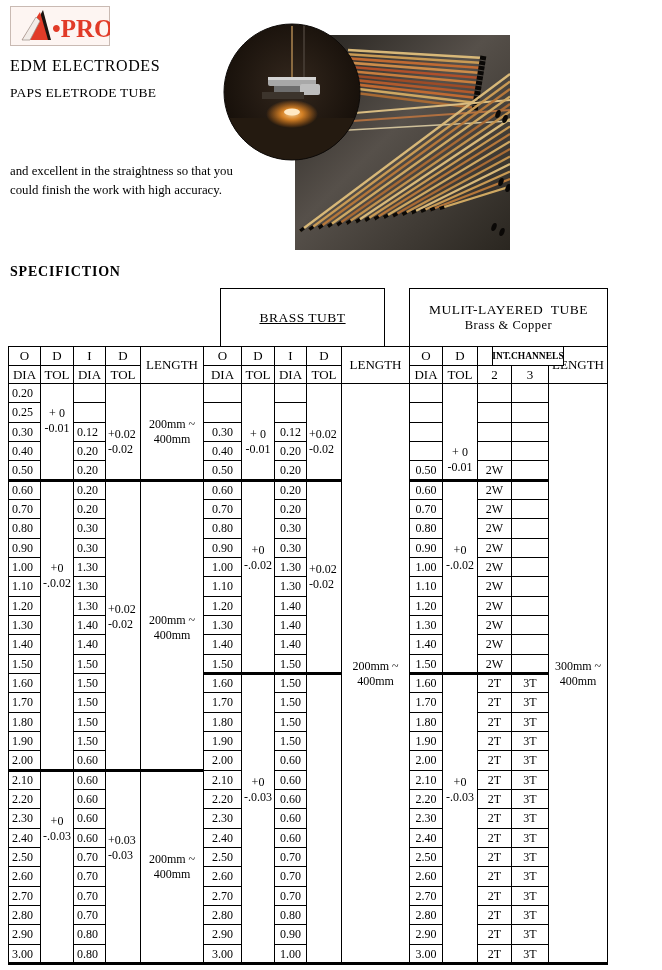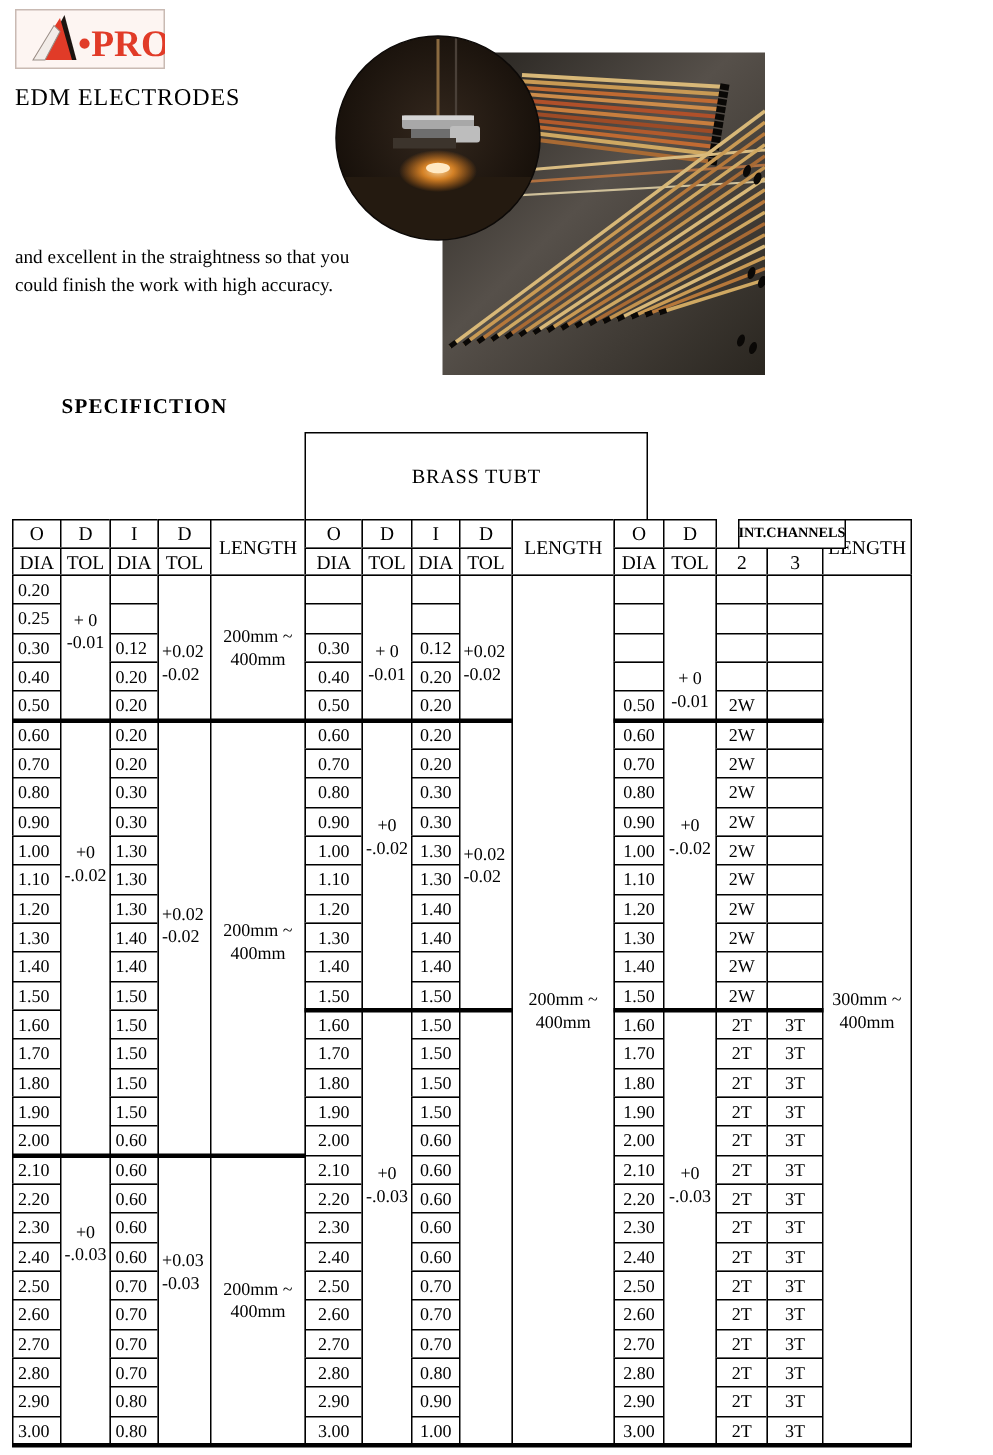--- a/index.html
+++ b/index.html
@@ -2,21 +2,21 @@
 <html><head>
 <meta charset="utf-8">
 <style>
   html,body{margin:0;padding:0;background:#ffffff;}
   #page{position:relative;width:662px;height:970px;background:#fff;overflow:hidden;
         font-family:"Liberation Serif","DejaVu Serif",serif;color:#000;}
   .abs{position:absolute;}
   .hdr-title{font-weight:normal;font-size:16px;letter-spacing:0.6px;}
   .intro{font-size:13.5px;line-height:18.5px;letter-spacing:0.2px;}
   .body-par{font-size:12.8px;line-height:18.5px;}
-  .section-title{font-weight:bold;font-size:14px;letter-spacing:0.8px;margin-left:31px;}
+  .section-title{font-weight:bold;font-size:14px;letter-spacing:0.8px;}
   
   .tcell{position:absolute;box-sizing:border-box;border:1px solid #000;background:#fff;
          font-size:12px;display:flex;align-items:center;overflow:hidden;}
   .tcell.left{justify-content:flex-start;padding-left:3px;}
   .tcell.center{justify-content:center;}
   .segcell{position:absolute;box-sizing:border-box;border:1px solid #000;background:#fff;font-size:12px;}
   .tolblock{position:absolute;width:100%;line-height:15px;font-size:12px;}
   .tolblock.center{text-align:center;}
   .tolblock.left{text-align:left;padding-left:2px;}
   .grouphead{position:absolute;box-sizing:border-box;border:1px solid #000;background:#fff;
@@ -36,20 +36,21 @@
     <rect x="0.5" y="0.5" width="99" height="39" fill="#fdf5f2" stroke="#c9bab3"></rect>
     <polygon points="17,34 33,4 41,34" fill="#1c1410"></polygon>
     <polygon points="12,34 30,6 38,34" fill="#e13b28"></polygon>
     <polygon points="12,34 26,11 30,15 20,34" fill="#f2ece8" stroke="#9a8f88" stroke-width="0.7"></polygon>
     <text x="42" y="31" font-family="Liberation Serif, serif" font-weight="bold" font-size="25" fill="#e13b28">•PRO</text>
   </svg>
 
   <div class="abs hdr-title" style="left:10px;top:57px;">EDM ELECTRODES</div>
 
   <div class="abs intro" style="left:10px;top:84px;">
+    <div>PAPS ELETRODE TUBE</div>
   </div>
 
   <div class="abs body-par" style="left:10px;top:162px;">
     <div>and excellent in the straightness so that you</div>
     <div>could finish the work with high accuracy.</div>
   </div>
 
   <div class="abs section-title" style="left:10px;top:264px;">SPECIFICTION</div>
 
   <svg class="abs" style="left:222px;top:22px;" width="290" height="232" viewBox="0 0 290 232">
@@ -158,21 +159,22 @@
         <rect x="78" y="62" width="20" height="11" rx="2" fill="#bdbdbd"></rect>
         <rect x="40" y="70" width="42" height="7" fill="#3c342c"></rect>
         <ellipse cx="70" cy="92" rx="26" ry="14" fill="url(#glow)"></ellipse>
         <ellipse cx="70" cy="90" rx="8" ry="3.5" fill="#ffe9c4"></ellipse>
       </g>
       <circle cx="70" cy="70" r="68" fill="none" stroke="#0d0a08" stroke-width="1"></circle>
     </g>
   </svg>
 
   <div id="specTable" class="abs" style="left:8px;top:288px;width:601px;height:677px;">
-      <div class="grouphead" style="left: 195px; top: 0px; width: 229px; height: 59px;"><div>BRASS TUBT</div></div>
+      <div class="grouphead" style="left: 212px; top: 0px; width: 165px; height: 59px; text-decoration: underline;"><div>BRASS TUBT</div></div>
+      <div class="grouphead" style="left: 401px; top: 0px; width: 199px; height: 59px;"><div>MULIT-LAYERED  TUBE</div><div style="font-size: 12.5px;">Brass &amp; Copper</div></div>
       <div class="subhead" style="left: 0px; top: 58px; width: 33px; height: 20px;">O</div>
       <div class="subhead" style="left: 0px; top: 77px; width: 33px; height: 19px;">DIA</div>
       <div class="subhead" style="left: 32px; top: 58px; width: 34px; height: 20px;">D</div>
       <div class="subhead" style="left: 32px; top: 77px; width: 34px; height: 19px;">TOL</div>
       <div class="subhead" style="left: 65px; top: 58px; width: 33px; height: 20px;">I</div>
       <div class="subhead" style="left: 65px; top: 77px; width: 33px; height: 19px;">DIA</div>
       <div class="subhead" style="left: 97px; top: 58px; width: 36px; height: 20px;">D</div>
       <div class="subhead" style="left: 97px; top: 77px; width: 36px; height: 19px;">TOL</div>
       <div class="subhead" style="left: 132px; top: 58px; width: 64px; height: 38px;">LENGTH</div>
       <div class="subhead" style="left: 195px; top: 58px; width: 39px; height: 20px;">O</div>

